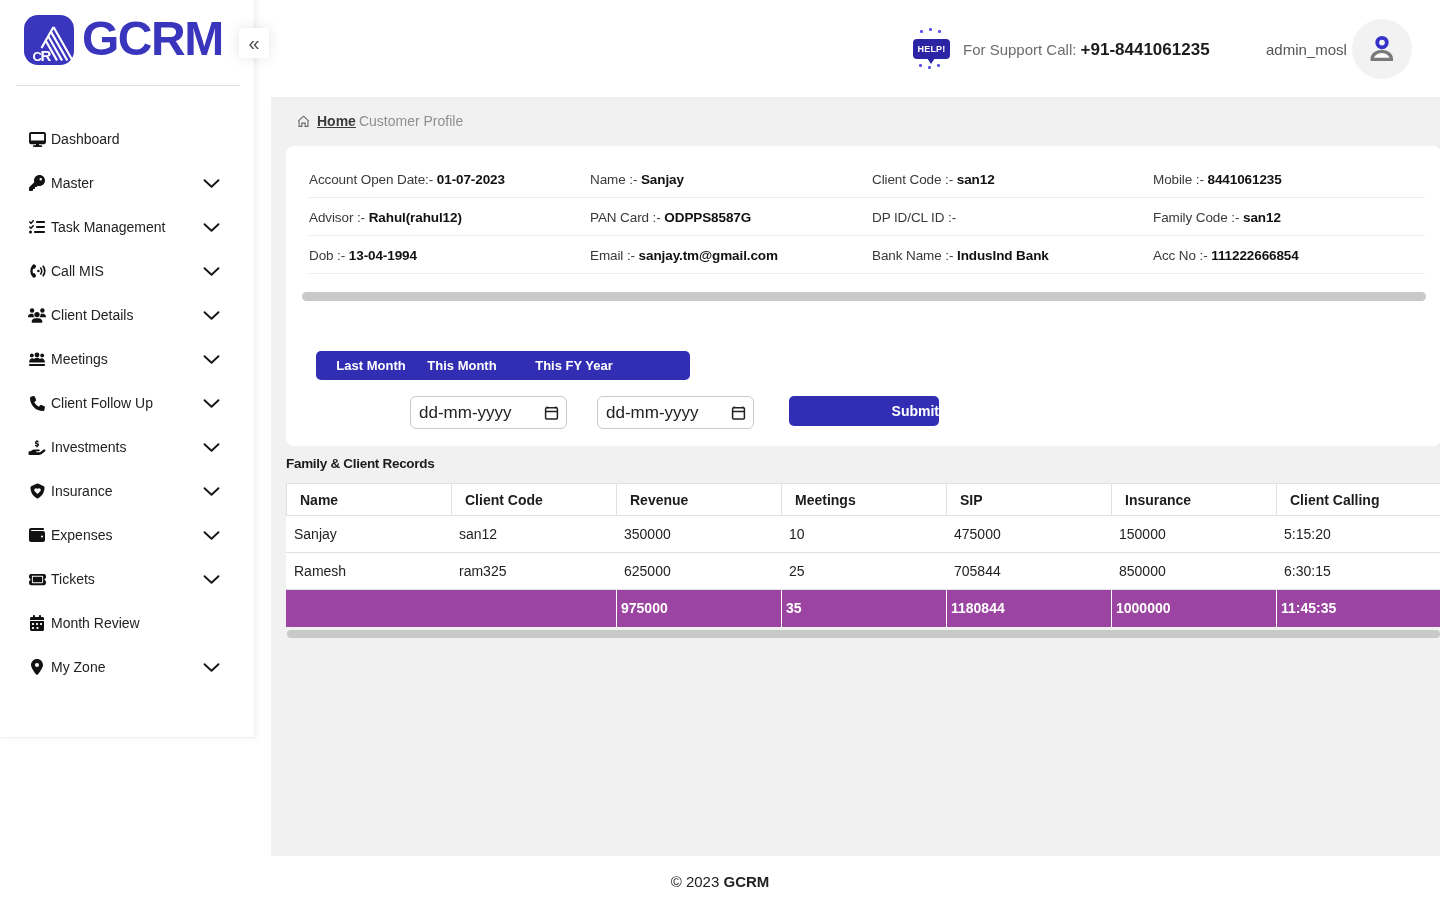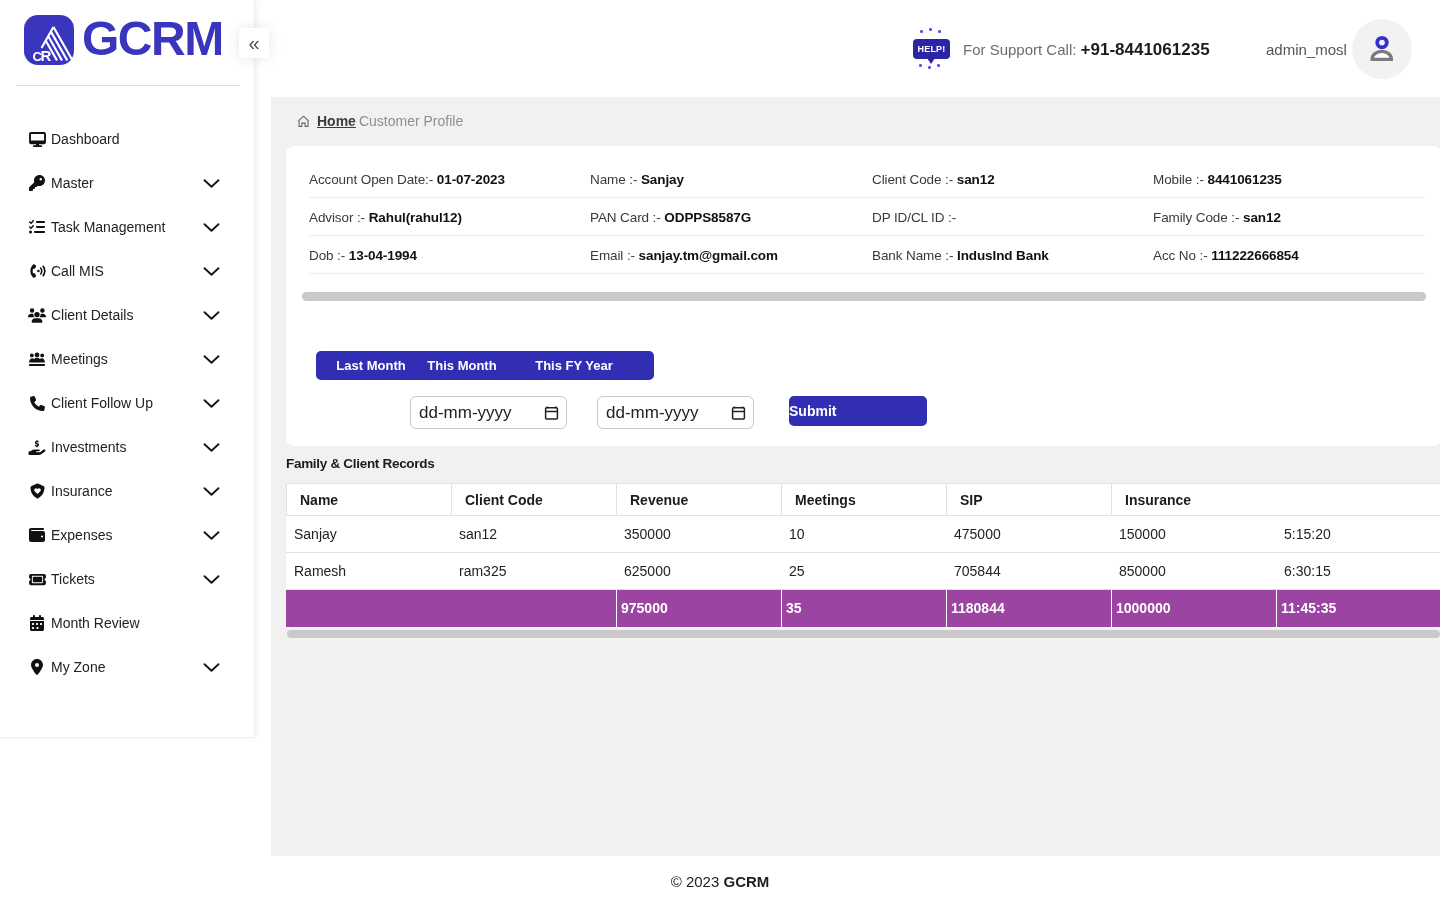--- a/index.html
+++ b/index.html
@@ -35,26 +35,26 @@
 #crumb { position:absolute; left:26px; top:15px; height:18px; display:flex; align-items:center; font-size:14px; }
 #crumb .home { color:#3c3c3c; font-weight:bold; text-decoration:underline; margin-left:7px; }
 #crumb .cp { color:#8f8f8f; margin-left:3px; }
 
 #card1 { position:absolute; left:15px; top:49px; width:1155px; height:300px; background:#fff; border-radius:8px; }
 .inforow { position:absolute; left:23px; width:1116px; height:38px; border-bottom:1px solid #ececec; }
 .inforow .cell { position:absolute; top:50%; transform:translateY(-50%); font-size:13.5px; letter-spacing:-0.1px; color:#3a3a3a; }
 .inforow .cell b { color:#111; }
 #hscroll1 { position:absolute; left:16px; top:146px; width:1124px; height:9px; border-radius:5px; background:#c9c9c9; }
 
-#tabbar { position:absolute; left:30px; top:205px; width:338px; height:29px; background:#312eb3; border-radius:5px; }
+#tabbar { position:absolute; left:30px; top:205px; width:374px; height:29px; background:#312eb3; border-radius:5px; }
 #tabbar .tab { position:absolute; top:0; width:120px; color:#fff; font-size:13px; font-weight:bold; text-align:center; line-height:29px; }
 .dinput { position:absolute; top:250px; width:157px; height:33px; background:#fff; border:1px solid #c9c9c9; border-radius:6px; }
 .dinput .ph { position:absolute; left:8px; top:50%; transform:translateY(-50%); font-size:17px; color:#222; }
 .dinput .cal { position:absolute; right:7px; top:50%; transform:translateY(-50%); width:15px; height:16px; }
-#submit-btn { position:absolute; left:503px; top:250px; width:138px; height:30px; background:#312eb3; border-radius:5px; color:#fff; font-size:14px; font-weight:bold; text-align:left; line-height:30px; }
+#submit-btn { position:absolute; left:503px; top:250px; width:150px; height:30px; background:#312eb3; border-radius:5px; color:#fff; font-size:14px; font-weight:bold; text-align:right; line-height:30px; }
 
 #fam-title { position:absolute; left:15px; top:359px; font-size:13.5px; font-weight:bold; letter-spacing:-0.3px; color:#1c1c1c; }
 #table { position:absolute; left:15px; top:386px; width:1155px; }
 #table .hrow { position:relative; height:33px; background:#fff; border-top:1px solid #dee2e6; border-bottom:1px solid #dee2e6; }
 #table .hcell { position:absolute; top:0; height:33px; line-height:32px; font-size:14px; font-weight:bold; color:#1c1c1c; padding-left:13px; border-left:1px solid #dee2e6; }
 #table .drow { position:relative; height:37px; background:#fff; border-bottom:1px solid #dee2e6; }
 #table .dcell { position:absolute; top:0; height:37px; line-height:37px; font-size:14px; color:#222; padding-left:8px; }
 #table .prow { position:relative; height:37px; background:#9b44a1; }
 #table .pcell { position:absolute; top:0; height:37px; line-height:37px; font-size:14px; font-weight:bold; color:#fff; padding-left:4px; border-left:1px solid #fff; }
 #hscroll2 { position:absolute; left:16px; top:533px; width:1153px; height:8px; border-radius:4px; background:#c9c9c9; }
@@ -139,20 +139,21 @@
 
     <div id="fam-title">Family &amp; Client Records</div>
     <div id="table">
       <div class="hrow">
         <div class="hcell" style="left:0; width:165px;">Name</div>
         <div class="hcell" style="left:330px; width:165px;">Revenue</div>
         <div class="hcell" style="left:165px; width:165px;">Client Code</div>
         <div class="hcell" style="left:495px; width:165px;">Meetings</div>
         <div class="hcell" style="left:660px; width:165px;">SIP</div>
         <div class="hcell" style="left:825px; width:165px;">Insurance</div>
+        <div class="hcell" style="left:990px; width:165px; border-right:1px solid #dee2e6;">Client Calling</div>
       </div>
       <div class="drow">
         <div class="dcell" style="left:0;">Sanjay</div>
         <div class="dcell" style="left:165px;">san12</div>
         <div class="dcell" style="left:330px;">350000</div>
         <div class="dcell" style="left:495px;">10</div>
         <div class="dcell" style="left:660px;">475000</div>
         <div class="dcell" style="left:825px;">150000</div>
         <div class="dcell" style="left:990px;">5:15:20</div>
       </div>

